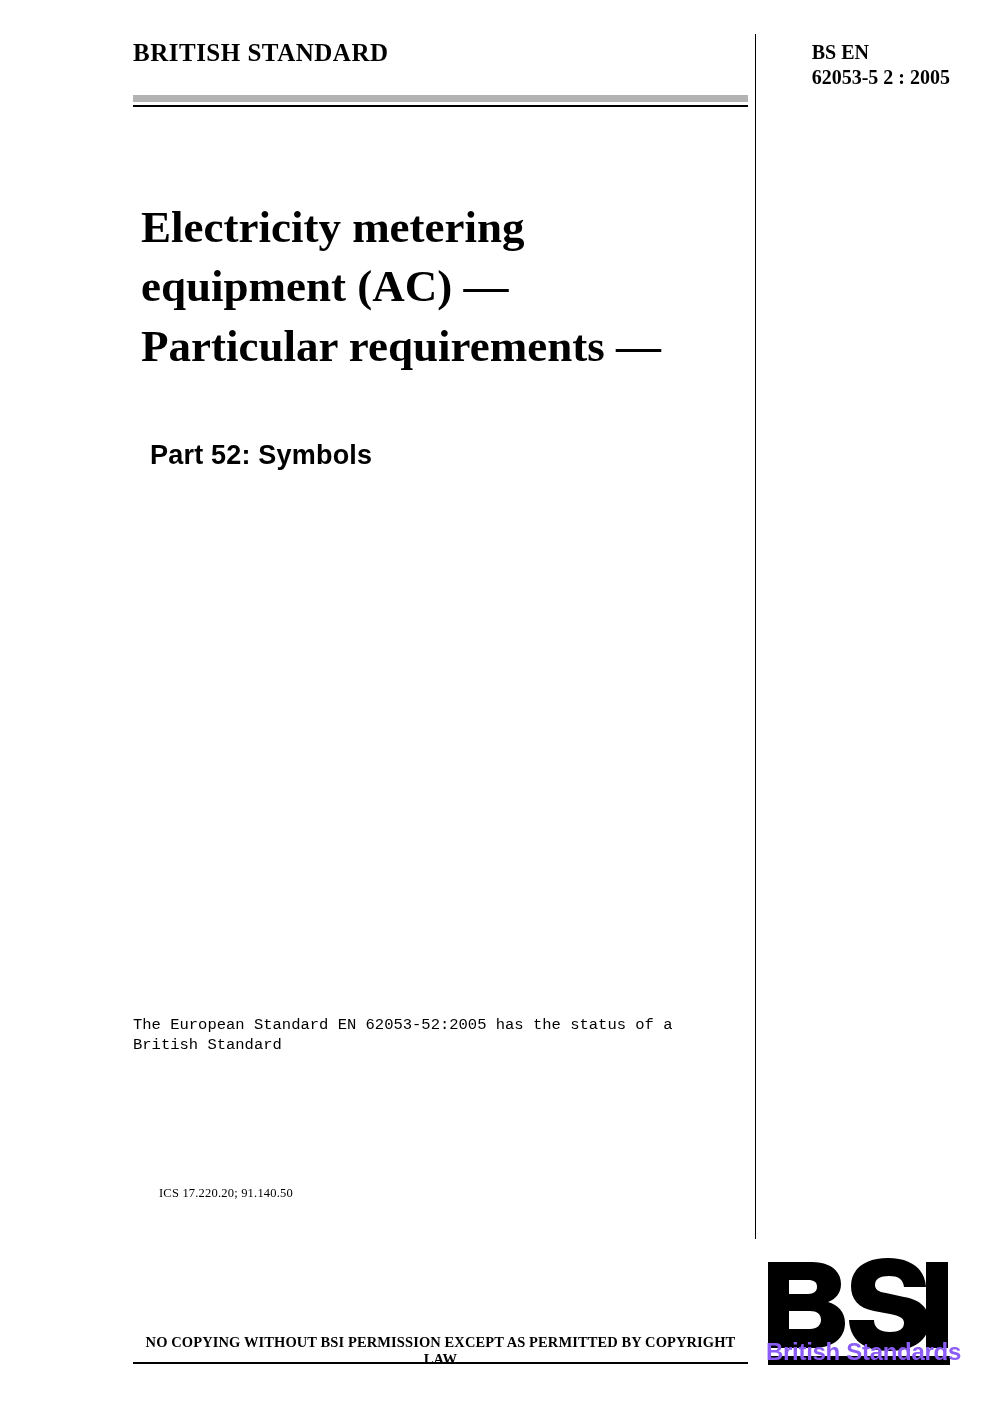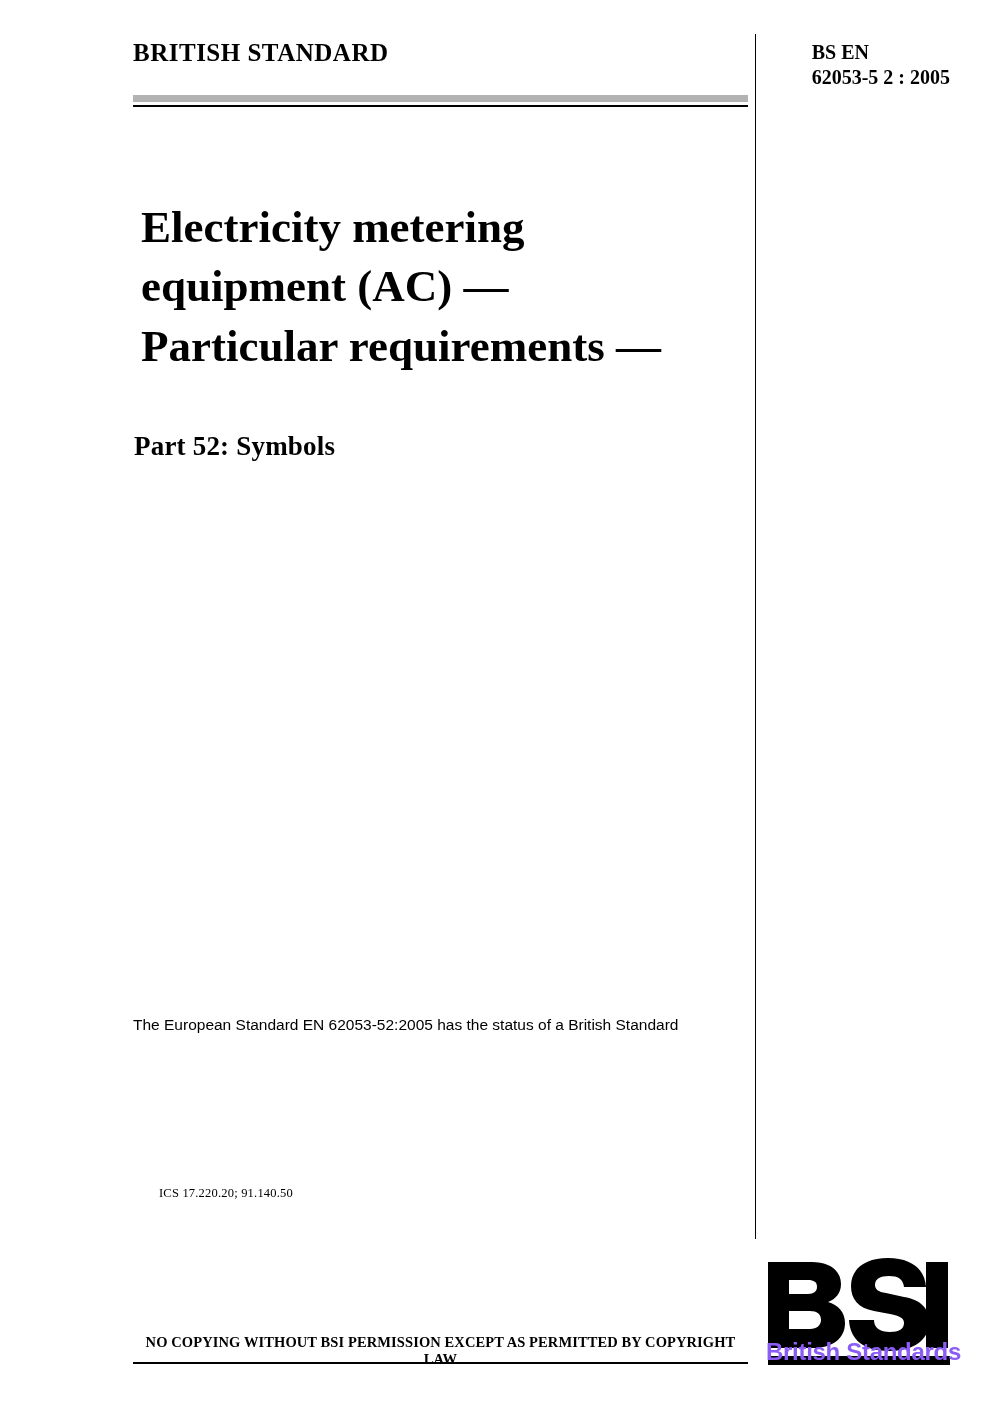--- a/index.html
+++ b/index.html
@@ -89,35 +89,35 @@
   }
   .main-title {
     font-family: Liberation Serif, serif;
     font-weight: bold;
     font-size: 45px;
     line-height: 1.32;
     margin: 8px;
     letter-spacing: 0px;
   }
   .sub-title {
-    font-family: Liberation Serif, serif;
+    font-family: Liberation Sans, sans-serif;
     font-weight: bold;
     font-size: 27px;
-    margin: 1px;
+    margin: 17px;
     padding-top: 47px;
     letter-spacing: 0.2px;
   }
 
   
   .status-note {
     position: absolute;
     left: 133px;
     top: 1015px;
     width: 560px;
-    font-family: Liberation Sans, sans-serif;
+    font-family: Liberation Mono, monospace;
     font-size: 15.5px;
     line-height: 1.3;
   }
 
   
   .ics {
     position: absolute;
     left: 133px;
     top: 1186px;
     font-family: "Liberation Serif", serif;

